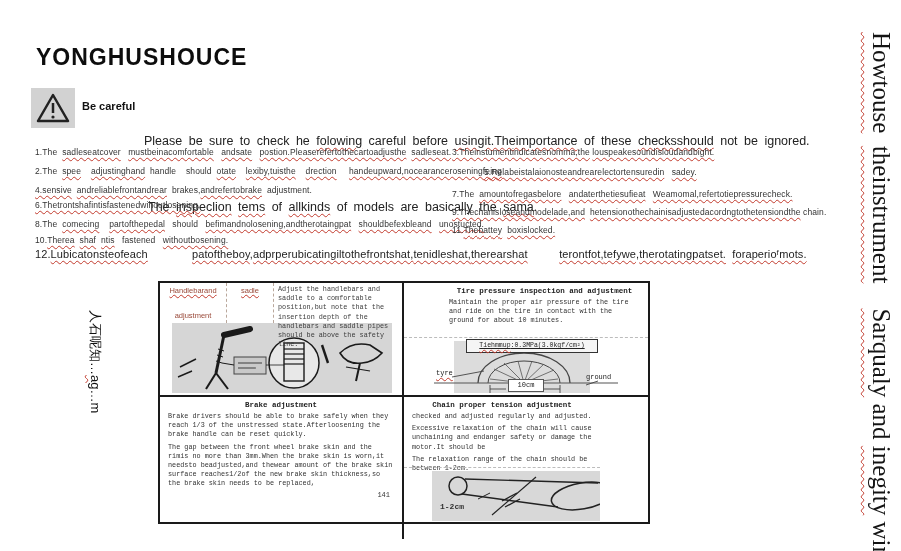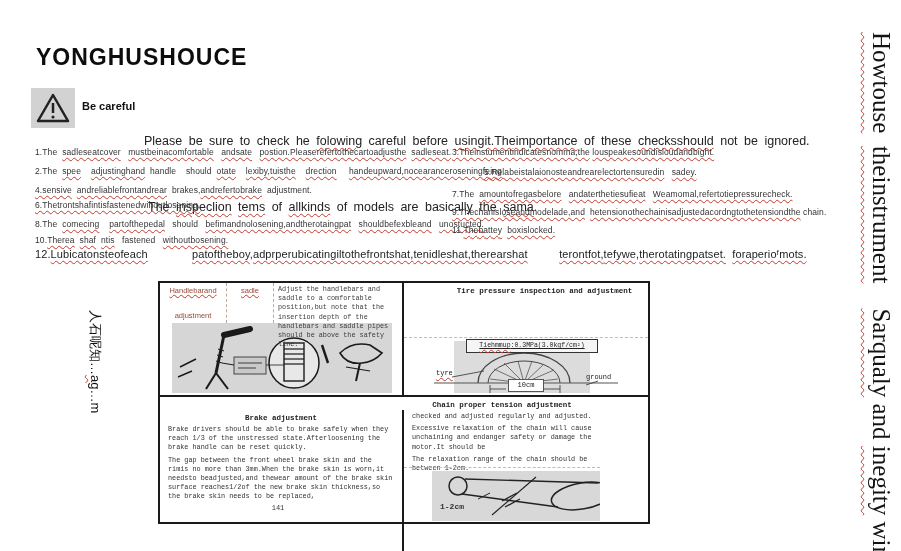--- a/index.html
+++ b/index.html
@@ -30,21 +30,21 @@
   .r3{left:452px;top:147px}.r5{left:484px;top:167px}.r7{left:452px;top:189px}
   .r9{left:452px;top:207px}.r11{left:452px;top:225px}
 
   
   .manual-table{position:absolute;left:158px;top:281px;width:492px;height:243px;
                 border:2px solid #1a1a1a;box-sizing:border-box;background:#fff;}
   .cell{position:absolute;box-sizing:border-box;overflow:hidden;
         font-family:"Liberation Mono","DejaVu Sans Mono",monospace;color:#333;}
   .cell-tl{left:0;top:0;width:244px;height:114px;border-right:2px solid #1a1a1a;border-bottom:2px solid #1a1a1a;}
   .cell-tr{left:244px;top:0;width:244px;height:114px;border-bottom:2px solid #1a1a1a;padding-left:37px;}
-  .cell-bl{left:0;top:127px;width:244px;height:142px;border-right:2px solid #1a1a1a;}
+  .cell-bl{left:0;top:114px;width:244px;height:142px;border-right:2px solid #1a1a1a;}
   .cell-br{left:244px;top:114px;width:196px;height:125px;}
 
   .tl-header{position:relative;z-index:2;display:flex;height:40px;}
   .tl-c1{width:62px;padding:3px 2px;display:flex;flex-direction:column;justify-content:space-between;
          border-right:1px dashed #b9a79b;font-size:7.5px;color:#9a4a3a;font-family:"Liberation Sans",sans-serif;align-items:center;}
   .tl-c2{width:42px;padding:3px 2px;border-right:1px dashed #b9a79b;font-size:7.5px;color:#9a4a3a;
          text-align:center;font-family:"Liberation Sans",sans-serif;}
   .tl-c3{flex:1;padding:2px 4px;font-size:6.8px;line-height:1.35;color:#3c3c3c;}
   .tl-c1 .sq,.tl-c2 .sq{text-underline-offset:1px;}
   .tl-figure{position:absolute;z-index:1;left:12px;top:40px;}
@@ -58,21 +58,21 @@
   .fig-bg{position:absolute;left:28px;top:2px;width:136px;height:52px;background:#dcdcdc;}
   .tire-svg{position:absolute;left:0;top:0;}
   .pressure-box{position:absolute;left:40px;top:0;width:130px;height:12px;background:#f5f5f5;
                 border:1px solid #333;font-size:6.5px;text-align:center;line-height:12px;
                 text-decoration:underline;color:#222;white-space:pre;}
   .tyre-label{position:absolute;left:10px;top:30px;font-size:7px;color:#222;}
   .ground-label{position:absolute;left:160px;top:34px;font-size:7px;color:#222;}
   .dist-box{position:absolute;left:82px;top:40px;width:34px;height:11px;background:#fff;
             border:1px solid #555;font-size:7px;text-align:center;line-height:11px;color:#222;}
 
-  .page-num{margin:3px 12px 0 0;text-align:center;font-size:7px;color:#333;padding-left:6px;}
+  .page-num{margin:3px 12px 0 0;text-align:right;font-size:7px;color:#333;padding-left:6px;}
   .chain-fig{position:absolute;left:28px;top:74px;}
 
   
   .side-right{position:absolute;top:32px;right:6px;height:519px;writing-mode:vertical-rl;
               font-family:"Liberation Serif",serif;font-size:25px;color:#141414;white-space:pre;}
   .side-right .sq{text-underline-offset:3px;}
   .side-left{position:absolute;left:104px;top:310px;width:150px;transform:rotate(90deg);
              transform-origin:0 0;font-size:13px;color:#111;white-space:pre;}
 </style>
 </head>
@@ -148,20 +148,21 @@
           <path d="M168,30 q12,-12 30,-8 l12,8 q-8,9 -20,10 q-15,2 -22,-10 z" fill="none" stroke="#1a1a1a" stroke-width="1.6"></path>
           <line x1="188" y1="40" x2="184" y2="58" stroke="#1a1a1a" stroke-width="2"></line>
           <line x1="174" y1="44" x2="198" y2="48" stroke="#1a1a1a" stroke-width="1.2"></line>
           <line x1="150" y1="22" x2="156" y2="40" stroke="#1a1a1a" stroke-width="2.4"></line>
         </svg>
       </div>
     </div>
 
     <div class="cell cell-tr">
       <div class="cell-title">Tire pressure inspection and adjustment</div>
+      <div class="cell-p">Maintain the proper air pressure of the tire and ride on the tire in contact with the ground for about 10 minutes.</div>
       <div class="dash-div tr-div"></div>
       <div class="tire-fig">
         <div class="fig-bg"></div>
         <svg class="tire-svg" width="200" height="56" viewBox="0 0 200 56">
           <path d="M52,44 A46,30 0 0 1 144,44" fill="none" stroke="#444" stroke-width="1.3"></path>
           <path d="M62,44 A36,22 0 0 1 134,44" fill="none" stroke="#444" stroke-width="1"></path>
           <g stroke="#555" stroke-width="0.8">
             <line x1="98" y1="44" x2="64" y2="40"></line>
               <line x1="98" y1="44" x2="68" y2="30"></line>
             <line x1="98" y1="44" x2="78" y2="24"></line>

